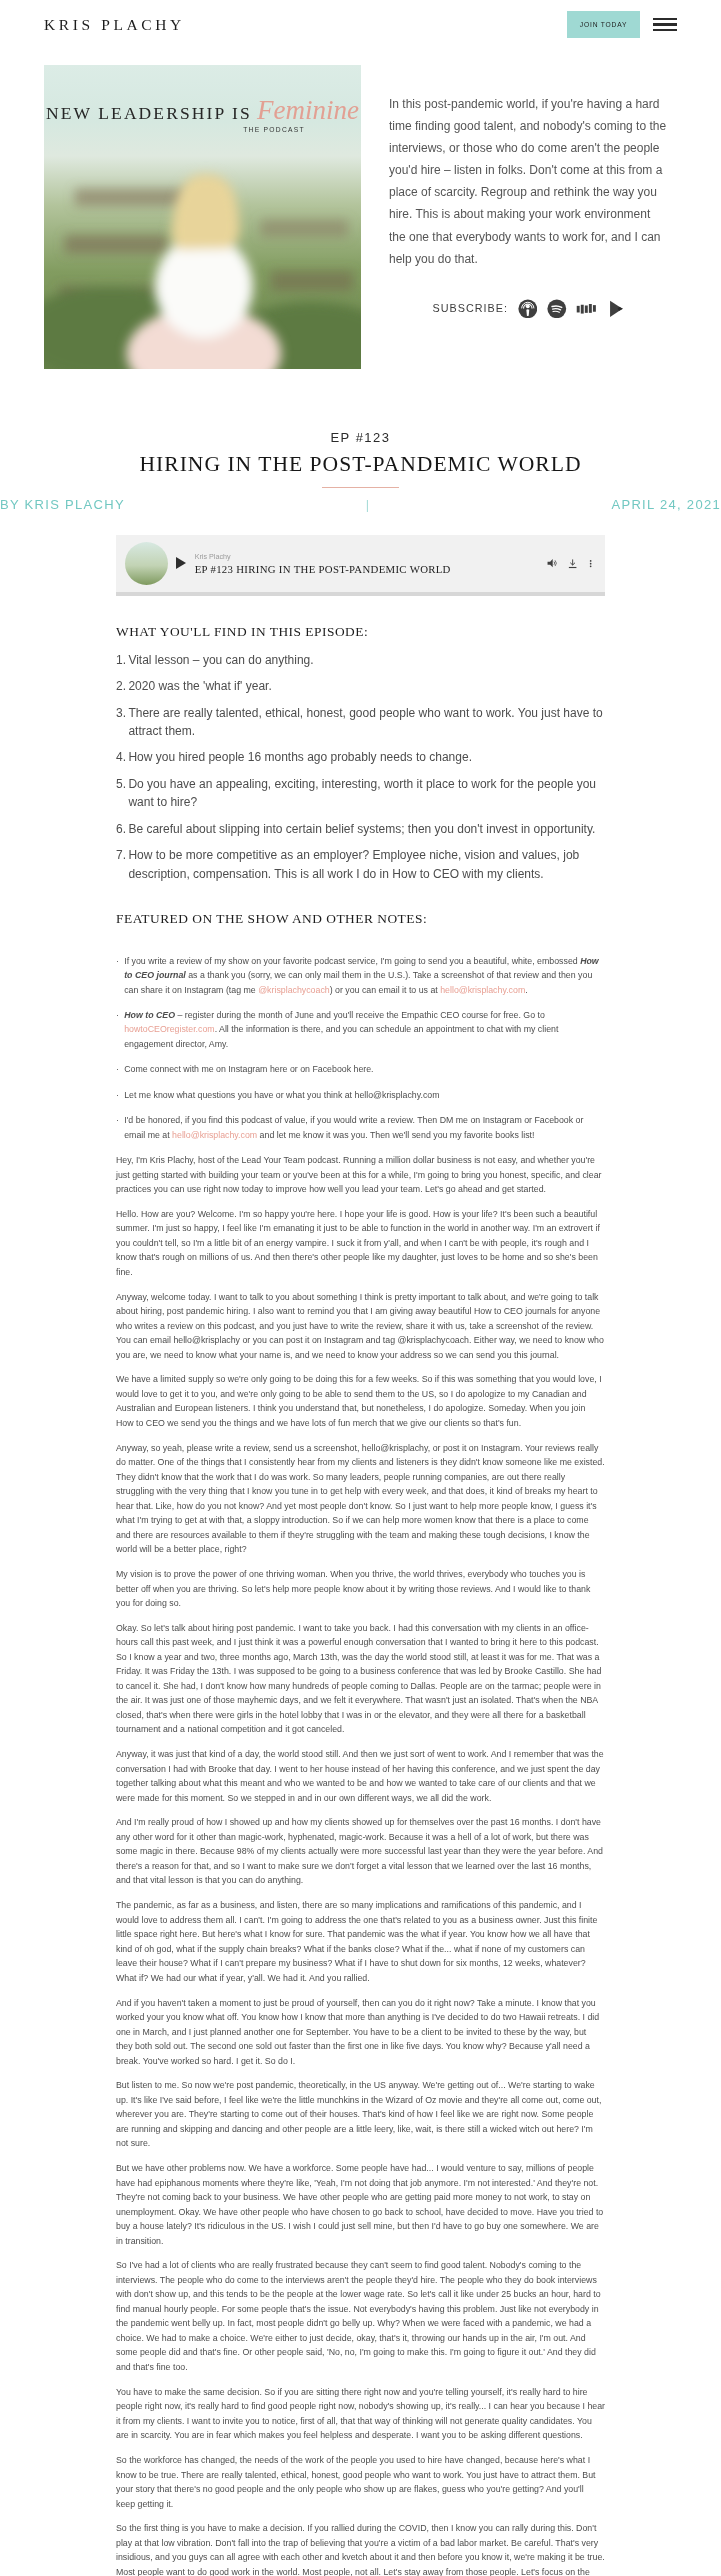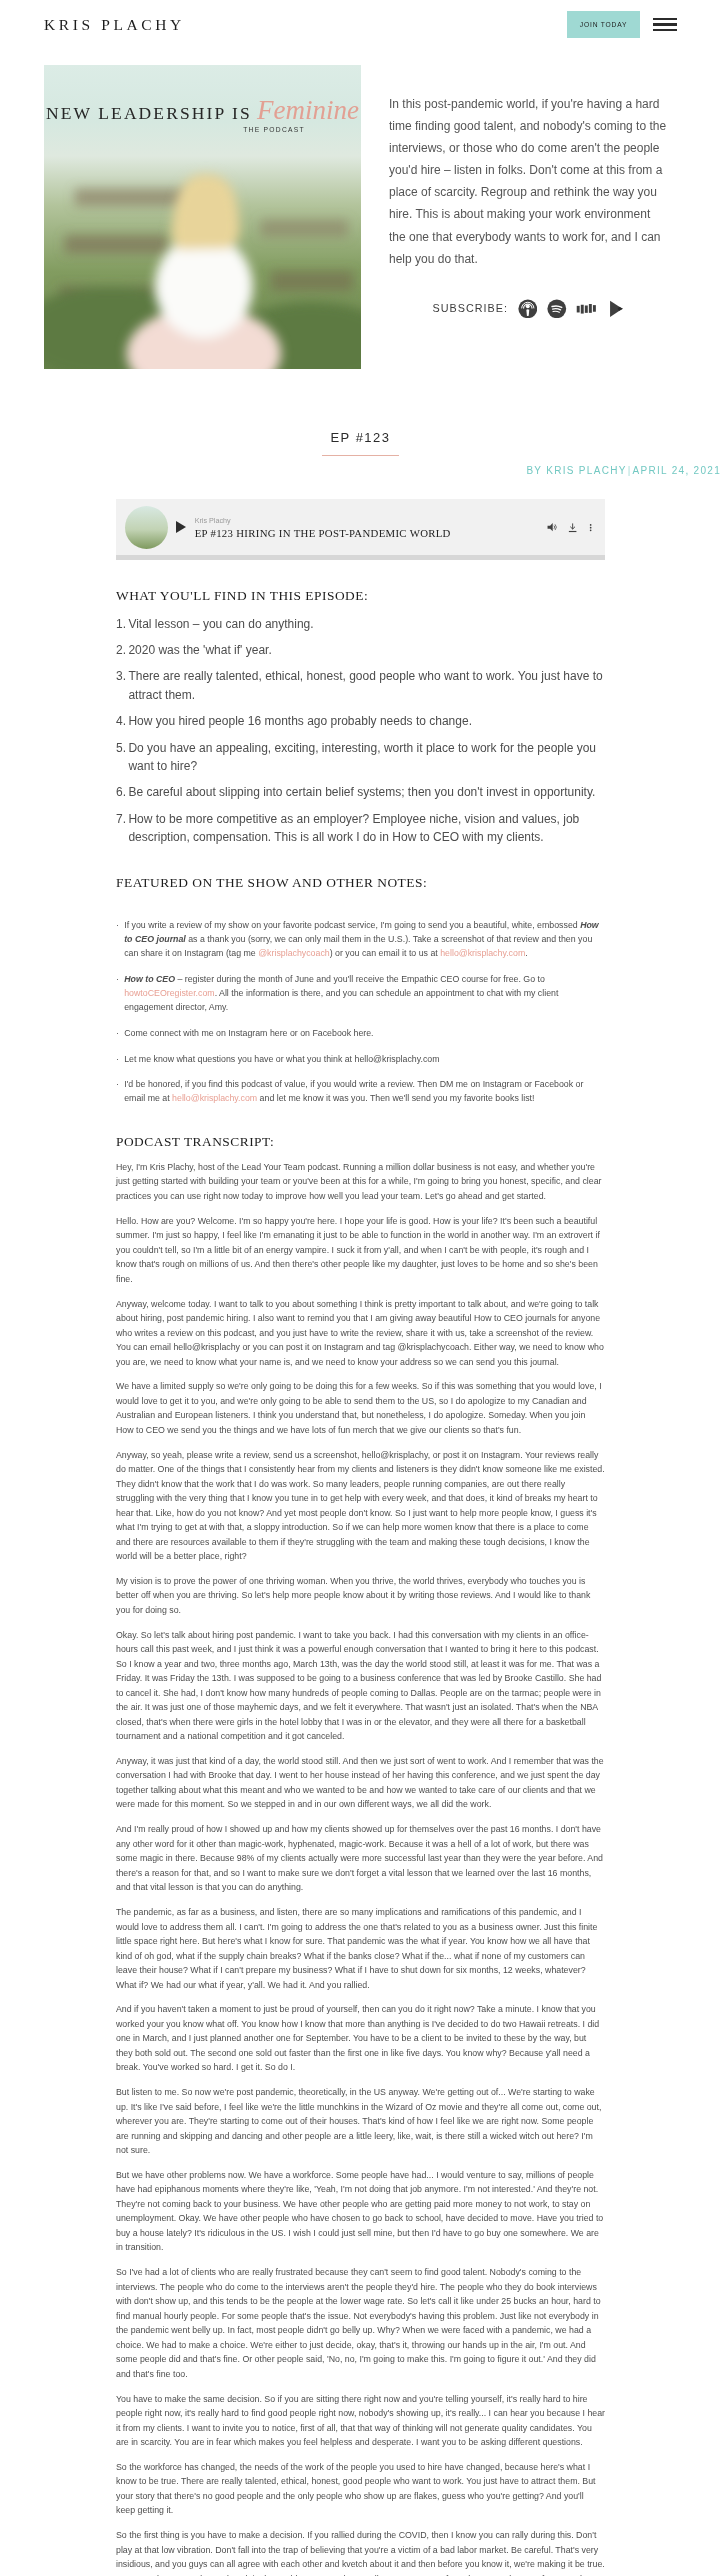--- a/index.html
+++ b/index.html
@@ -31,21 +31,21 @@
   .hero-intro { font-size:12px; line-height:1.85; color:#555; font-weight:300; max-width:281px; }
   .subscribe-row { margin-top:28px; display:flex; align-items:center; gap:9px; justify-content:center; }
   .subscribe-label { font-size:10.8px; letter-spacing:1px; color:#3c3c3c; }
   .platform-icon { width:20.6px; height:20.6px; cursor:pointer; display:inline-flex; align-items:center; justify-content:center; }
 
   
   .episode-head { text-align:center; margin-top:28px; }
   .ep-kicker { font-size:13px; letter-spacing:1.5px; color:#2b2b2b; }
   .ep-title { font-size:21.6px; letter-spacing:1px; color:#171717; font-weight:400; margin-top:7.2px; }
   .ep-divider { width:77px; height:1px; background:#e5b1a4; margin:10.3px auto 9.3px auto; }
-  .ep-byline { font-size:10px; letter-spacing:1.3px; color:#72c8c2; display:flex; justify-content:flex-end; gap:1px; }
+  .ep-byline { font-size:13px; letter-spacing:1.3px; color:#72c8c2; display:flex; justify-content:space-between; gap:1px; }
   .ep-byline .sep { color:#a8ddd8; }
 
   .wrap { width:489px; margin:0 auto; }
 
   
   .player { margin-top:23px; background:#f1f1f1; }
   .player-inner { display:flex; align-items:center; padding:6.7px 9.3px; gap:8.2px; }
   .player-thumb { width:43px; height:43px; border-radius:50%; flex:none; cursor:pointer;
     background:linear-gradient(180deg,#d8e9e2 0%,#c2d3b4 55%,#7f9a5f 100%); }
   .play-btn { width:0; height:0; border-left:10.3px solid #2e2e2e; border-top:6.2px solid transparent;
@@ -148,20 +148,21 @@
             <polygon points="4,1.5 20,12 4,22.5" fill="#3f3f3f"></polygon>
             <polygon points="16,9.4 20.8,12 16,14.6 13.6,12" fill="#2a2a2a"></polygon>
           </svg>
       </span>
     </div>
   </div>
 </section>
 
 <section class="episode-head" data-name="episode-header">
   <div class="ep-kicker" data-name="episode-number">EP #123</div>
+  <h1 class="ep-title serif" data-name="page-title">HIRING IN THE POST-PANDEMIC WORLD</h1>
   <div class="ep-divider" data-name="title-divider"></div>
   <div class="ep-byline">
     <span data-name="byline-author">BY KRIS PLACHY</span>
     <span class="sep" data-name="byline-separator">|</span>
     <span data-name="byline-date">APRIL 24, 2021</span>
   </div>
 </section>
 
 <div class="wrap">
   <div class="player" data-name="audio-player">
@@ -221,21 +222,20 @@
       <span data-name="note-text">Come connect with me on Instagram here or on Facebook here.</span>
     </li>
     <li data-name="list-item">
       <span data-name="note-text">Let me know what questions you have or what you think at hello@krisplachy.com</span>
     </li>
     <li data-name="list-item">
       <span data-name="note-text">I'd be honored, if you find this podcast of value, if you would write a review. Then DM me on Instagram or Facebook or email me at </span><span class="link" data-name="email-link">hello@krisplachy.com</span><span data-name="note-text"> and let me know it was you. Then we'll send you my favorite books list!</span>
     </li>
   </ul>
 
-  <h2 class="section-heading serif" data-name="transcript-heading">PODCAST TRANSCRIPT:</h2>
   <div class="transcript" data-name="transcript-body">
     <p data-name="transcript-paragraph">Hey, I'm Kris Plachy, host of the Lead Your Team podcast. Running a million dollar business is not easy, and whether you're just getting started with building your team or you've been at this for a while, I'm going to bring you honest, specific, and clear practices you can use right now today to improve how well you lead your team. Let's go ahead and get started.</p>
     <p data-name="transcript-paragraph">Hello. How are you? Welcome. I'm so happy you're here. I hope your life is good. How is your life? It's been such a beautiful summer. I'm just so happy, I feel like I'm emanating it just to be able to function in the world in another way. I'm an extrovert if you couldn't tell, so I'm a little bit of an energy vampire. I suck it from y'all, and when I can't be with people, it's rough and I know that's rough on millions of us. And then there's other people like my daughter, just loves to be home and so she's been fine.</p>
     <p data-name="transcript-paragraph">Anyway, welcome today. I want to talk to you about something I think is pretty important to talk about, and we're going to talk about hiring, post pandemic hiring. I also want to remind you that I am giving away beautiful How to CEO journals for anyone who writes a review on this podcast, and you just have to write the review, share it with us, take a screenshot of the review. You can email hello@krisplachy or you can post it on Instagram and tag @krisplachycoach. Either way, we need to know who you are, we need to know what your name is, and we need to know your address so we can send you this journal.</p>
     <p data-name="transcript-paragraph">We have a limited supply so we're only going to be doing this for a few weeks. So if this was something that you would love, I would love to get it to you, and we're only going to be able to send them to the US, so I do apologize to my Canadian and Australian and European listeners. I think you understand that, but nonetheless, I do apologize. Someday. When you join How to CEO we send you the things and we have lots of fun merch that we give our clients so that's fun.</p>
     <p data-name="transcript-paragraph">Anyway, so yeah, please write a review, send us a screenshot, hello@krisplachy, or post it on Instagram. Your reviews really do matter. One of the things that I consistently hear from my clients and listeners is they didn't know someone like me existed. They didn't know that the work that I do was work. So many leaders, people running companies, are out there really struggling with the very thing that I know you tune in to get help with every week, and that does, it kind of breaks my heart to hear that. Like, how do you not know? And yet most people don't know. So I just want to help more people know, I guess it's what I'm trying to get at with that, a sloppy introduction. So if we can help more women know that there is a place to come and there are resources available to them if they're struggling with the team and making these tough decisions, I know the world will be a better place, right?</p>
     <p data-name="transcript-paragraph">My vision is to prove the power of one thriving woman. When you thrive, the world thrives, everybody who touches you is better off when you are thriving. So let's help more people know about it by writing those reviews. And I would like to thank you for doing so.</p>
     <p data-name="transcript-paragraph">Okay. So let's talk about hiring post pandemic. I want to take you back. I had this conversation with my clients in an office-hours call this past week, and I just think it was a powerful enough conversation that I wanted to bring it here to this podcast. So I know a year and two, three months ago, March 13th, was the day the world stood still, at least it was for me. That was a Friday. It was Friday the 13th. I was supposed to be going to a business conference that was led by Brooke Castillo. She had to cancel it. She had, I don't know how many hundreds of people coming to Dallas. People are on the tarmac; people were in the air. It was just one of those mayhemic days, and we felt it everywhere. That wasn't just an isolated. That's when the NBA closed, that's when there were girls in the hotel lobby that I was in or the elevator, and they were all there for a basketball tournament and a national competition and it got canceled.</p>
     <p data-name="transcript-paragraph">Anyway, it was just that kind of a day, the world stood still. And then we just sort of went to work. And I remember that was the conversation I had with Brooke that day. I went to her house instead of her having this conference, and we just spent the day together talking about what this meant and who we wanted to be and how we wanted to take care of our clients and that we were made for this moment. So we stepped in and in our own different ways, we all did the work.</p>
     <p data-name="transcript-paragraph">And I'm really proud of how I showed up and how my clients showed up for themselves over the past 16 months. I don't have any other word for it other than magic-work, hyphenated, magic-work. Because it was a hell of a lot of work, but there was some magic in there. Because 98% of my clients actually were more successful last year than they were the year before. And there's a reason for that, and so I want to make sure we don't forget a vital lesson that we learned over the last 16 months, and that vital lesson is that you can do anything.</p>

